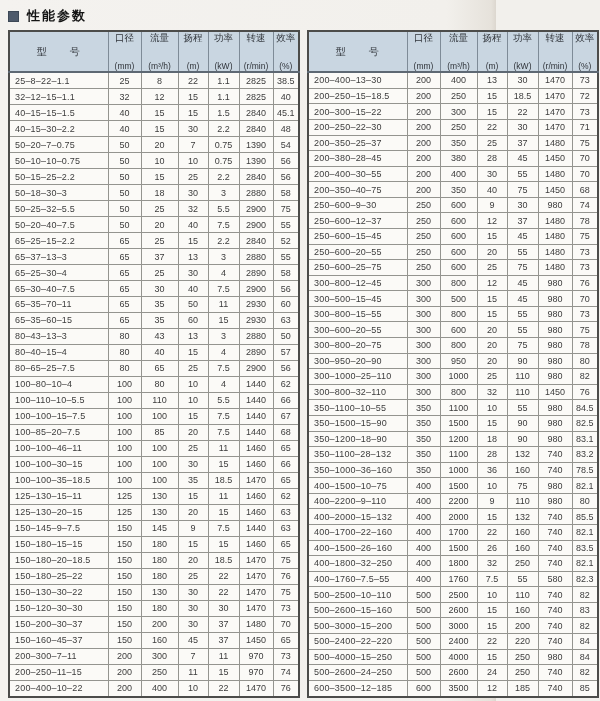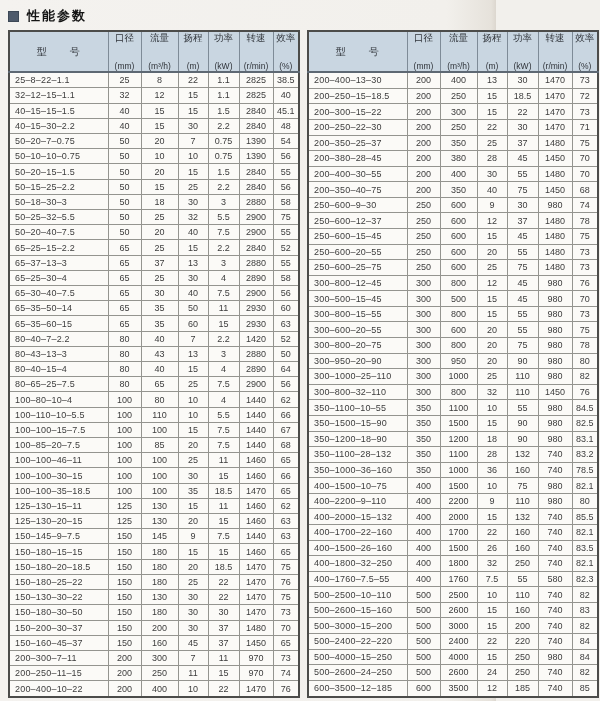--- a/index.html
+++ b/index.html
@@ -157,29 +157,20 @@
           <tr>
             <td class="model">50–10–10–0.75</td>
             <td>50</td>
             <td>10</td>
             <td>10</td>
             <td>0.75</td>
             <td>1390</td>
             <td>56</td>
           </tr>
           <tr>
-            <td class="model">50–20–15–1.5</td>
-            <td>50</td>
-            <td>20</td>
-            <td>15</td>
-            <td>1.5</td>
-            <td>2840</td>
-            <td>55</td>
-          </tr>
-          <tr>
             <td class="model">50–15–25–2.2</td>
             <td>50</td>
             <td>15</td>
             <td>25</td>
             <td>2.2</td>
             <td>2840</td>
             <td>56</td>
           </tr>
           <tr>
             <td class="model">50–18–30–3</td>
@@ -238,63 +229,54 @@
           <tr>
             <td class="model">65–30–40–7.5</td>
             <td>65</td>
             <td>30</td>
             <td>40</td>
             <td>7.5</td>
             <td>2900</td>
             <td>56</td>
           </tr>
           <tr>
-            <td class="model">65–35–50–14</td>
+            <td class="model">65–35–70–11</td>
             <td>65</td>
             <td>35</td>
             <td>50</td>
             <td>11</td>
             <td>2930</td>
             <td>60</td>
           </tr>
           <tr>
             <td class="model">65–35–60–15</td>
             <td>65</td>
             <td>35</td>
             <td>60</td>
             <td>15</td>
             <td>2930</td>
             <td>63</td>
-          </tr>
-          <tr>
-            <td class="model">80–40–7–2.2</td>
-            <td>80</td>
-            <td>40</td>
-            <td>7</td>
-            <td>2.2</td>
-            <td>1420</td>
-            <td>52</td>
           </tr>
           <tr>
             <td class="model">80–43–13–3</td>
             <td>80</td>
             <td>43</td>
             <td>13</td>
             <td>3</td>
             <td>2880</td>
             <td>50</td>
           </tr>
           <tr>
             <td class="model">80–40–15–4</td>
             <td>80</td>
             <td>40</td>
             <td>15</td>
             <td>4</td>
             <td>2890</td>
-            <td>64</td>
+            <td>57</td>
           </tr>
           <tr>
             <td class="model">80–65–25–7.5</td>
             <td>80</td>
             <td>65</td>
             <td>25</td>
             <td>7.5</td>
             <td>2900</td>
             <td>56</td>
           </tr>
@@ -418,21 +400,21 @@
           <tr>
             <td class="model">150–130–30–22</td>
             <td>150</td>
             <td>130</td>
             <td>30</td>
             <td>22</td>
             <td>1470</td>
             <td>75</td>
           </tr>
           <tr>
-            <td class="model">150–180–30–50</td>
+            <td class="model">150–120–30–30</td>
             <td>150</td>
             <td>180</td>
             <td>30</td>
             <td>30</td>
             <td>1470</td>
             <td>73</td>
           </tr>
           <tr>
             <td class="model">150–200–30–37</td>
             <td>150</td>

